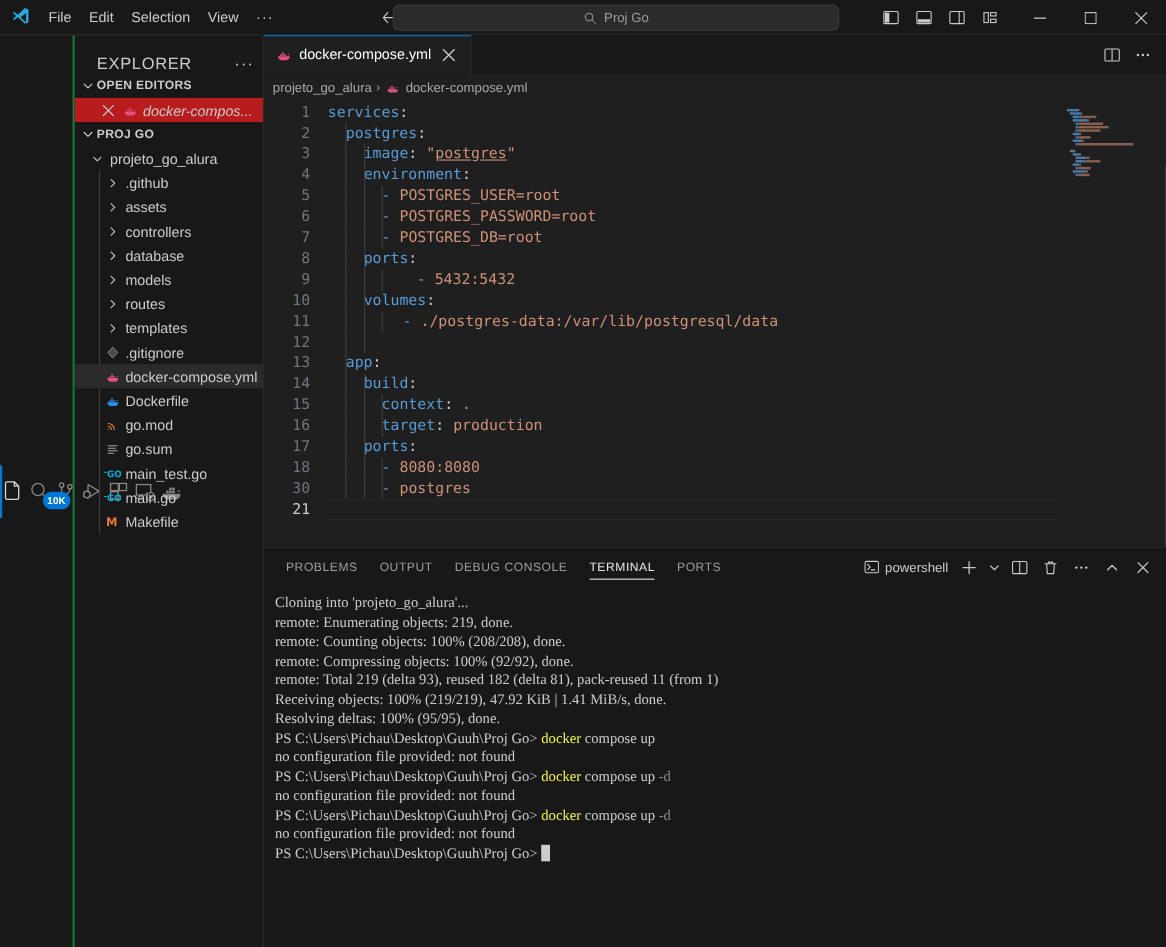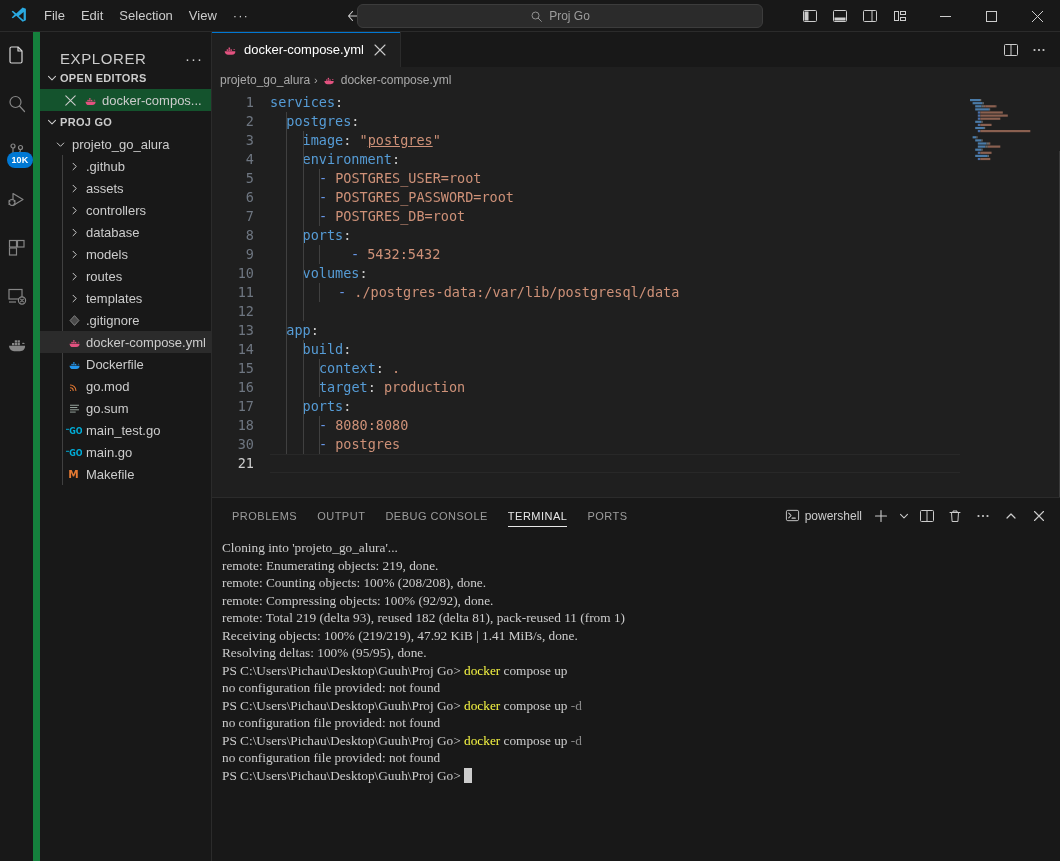--- a/index.html
+++ b/index.html
@@ -34,22 +34,22 @@
   .tb-right { position: absolute; right: 0; top: 0; height: 32px; display:flex; align-items:center; }
   .tb-layout { display:flex; align-items:center; gap: 2px; margin-right: 8px; }
   .tb-layout-btn { width: 28px; height: 24px; display:flex; align-items:center; justify-content:center; border-radius:4px; }
   .win-btn { width: 46px; height: 32px; display:flex; align-items:center; justify-content:center; }
 
   
   .main { display: flex; height: 829px; }
 
   
   .activitybar {
-    width: 40px; background: #181818; display: flex; flex-direction: column;
-    align-items: center; border-right: 7px solid #15803d;
+    width: 68px; background: #181818; display: flex; flex-direction: row;
+    align-items: center; border-right: 2px solid #15803d;
   }
   .act-item {
     width: 48px; height: 48px; display: flex; align-items: center; justify-content: center;
     position: relative; color: #868686;
   }
   .act-item.active { color: #d7d7d7; }
   .act-item.active::before {
     content: ""; position: absolute; left: 0; top: 0; bottom: 0; width: 2px; background: #0078d4;
   }
   .act-badge {
@@ -69,21 +69,21 @@
     height: 22px; display:flex; align-items:center; font-size: 11px; font-weight: bold;
     letter-spacing: 0.3px; color: #cccccc; padding-left: 4px; cursor: default;
   }
   .chev { width: 16px; display:inline-flex; align-items:center; justify-content:center; color:#cccccc; }
   .tree { font-size: 13px; }
   .tree-row {
     height: 22px; display: flex; align-items: center; cursor: default;
     white-space: nowrap; position: relative; padding-right: 4px;
   }
   .tree-row.selected { background: #2b2b2b; }
-  .tree-row.openeditor-selected { background: #14532d; }
+  .tree-row.openeditor-selected { background: #b91c1c; font-style: italic; }
   .tree-label { overflow: hidden; text-overflow: ellipsis; color: #cccccc; }
   .ico { width: 16px; height: 16px; display:inline-flex; align-items:center; justify-content:center; flex: 0 0 16px; margin-right: 4px; }
   .indent-guide { position:absolute; top:0; bottom:0; width:1px; background:#404040; }
 
   
   .editor-area { flex: 1; display: flex; flex-direction: column; background: #1f1f1f; min-width: 0; }
   .tabbar { height: 35px; background: #181818; display: flex; align-items: stretch; position: relative; }
   .tab {
     display: flex; align-items: center; gap: 6px; padding: 0 10px;
     background: #1f1f1f; color: #ffffff; font-size: 13px; position: relative;

